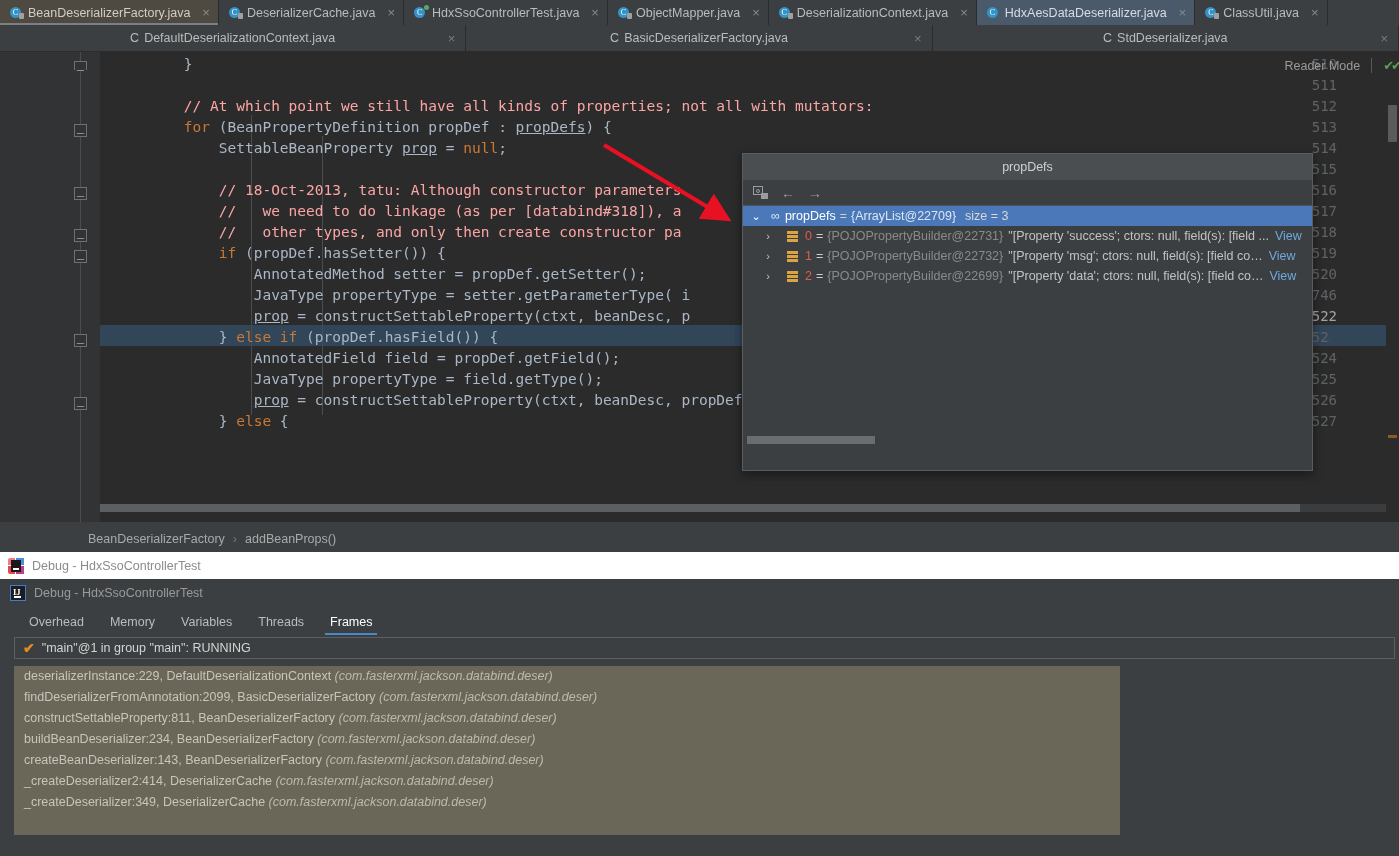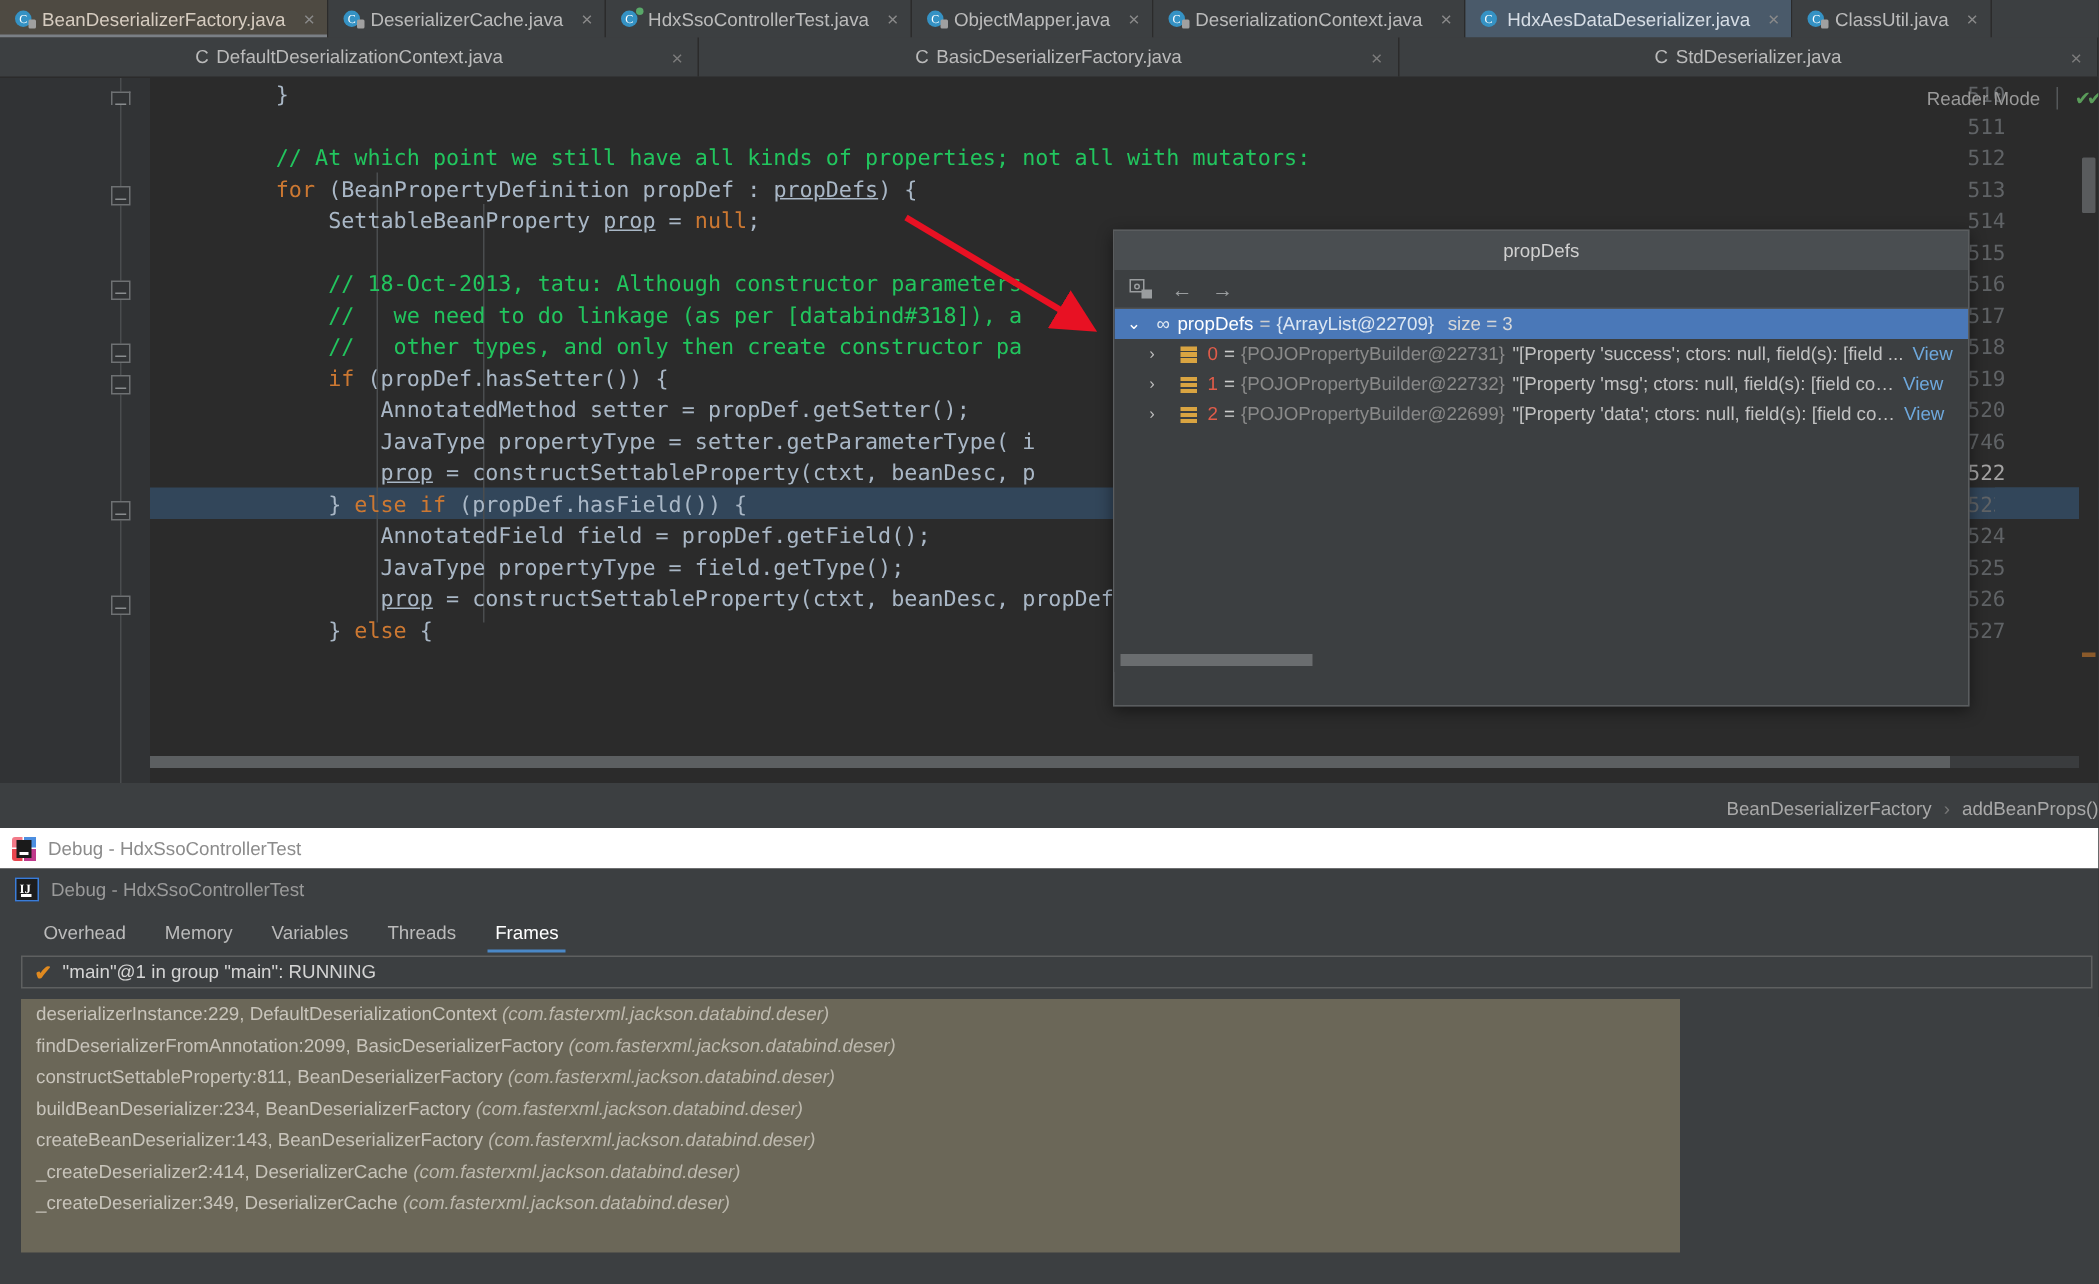--- a/index.html
+++ b/index.html
@@ -84,21 +84,21 @@
   .codearea {
     position:absolute; left:100px; top:0; right:0; height:470px;
     font-family:"DejaVu Sans Mono", monospace; font-size:14.5px; color:#a9b7c6;
   }
   .cline { position:absolute; left:0; height:21px; line-height:21px; white-space:pre; padding-left:14px;}
   .hl-row {
     position:absolute; left:0; top:0; width:1299px; height:21px; background:#32465a;
   }
   .gutter-hl { position:absolute; left:0; width:100px; height:21px; background:#323232; }
   .kw  { color:#cc7832; }
-  .cmt { color:#22c55e; }
+  .cmt { color:#fca5a5; }
   .ul  { text-decoration:underline; }
   .indent-guide { position:absolute; width:1px; background:#4a4d4f; }
 
   .breakpoint-strip { position:absolute; left:0; width:5px; height:21px; background:#2d5177; }
 
   .reader-mode {
     position:absolute; right:0; top:6px; display:flex; align-items:center; gap:11px;
     font-size:12.5px; color:#9a9a9a; z-index:5;justify-content:center;
   }
   .reader-mode .sep { width:1px; height:15px; background:#55585a; }
@@ -109,21 +109,21 @@
   .scrollthumb { position:absolute; right:2px; top:53px; width:9px; height:37px; background:#595b5d; border-radius:1px; }
   .mark-line { position:absolute; right:2px; width:9px; height:3px; }
 
   .hscroll-track { position:absolute; left:100px; right:13px; bottom:10px; height:8px; background:#3a3c3e; }
   .hscroll-thumb { position:absolute; left:100px; bottom:10px; width:1200px; height:8px; background:#5c5f61; }
 
   
   .breadcrumb {
     position:absolute; left:0; top:522px; width:1399px; height:34px;
     background:#3c3f41; display:flex; align-items:center; padding-left:88px;
-    font-size:12.5px; color:#a9a9a9; gap:8px;justify-content:flex-end;
+    font-size:12.5px; color:#a9a9a9; gap:8px;
   }
   .breadcrumb .sep { color:#777; }
 
   
   .dbg-white {
     position:absolute; left:0; top:552px; width:1399px; height:27px;
     background:#ffffff; display:flex; align-items:center; padding-left:8px; gap:8px;
     font-size:12.5px; color:#8b8b8b;
   }
   .ij-icon-red { width:16px;height:16px; position:relative; }

